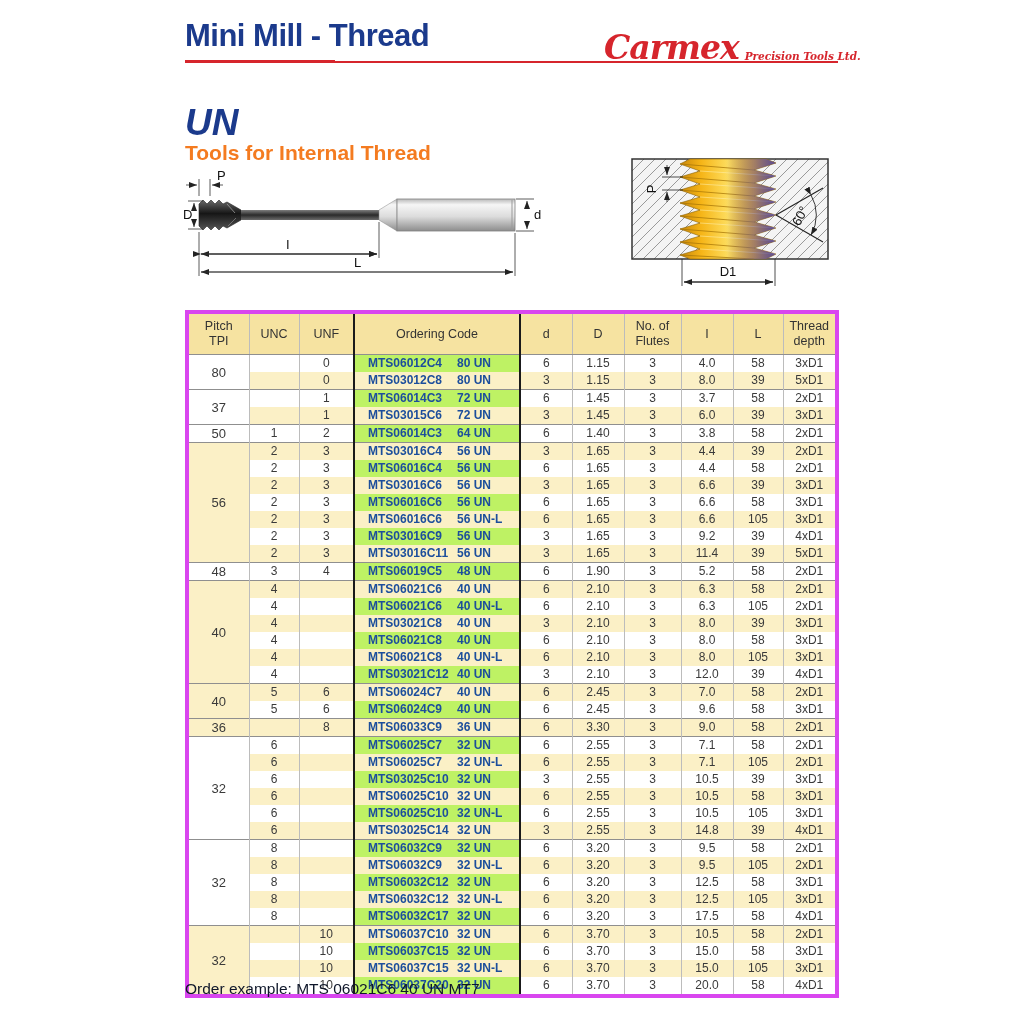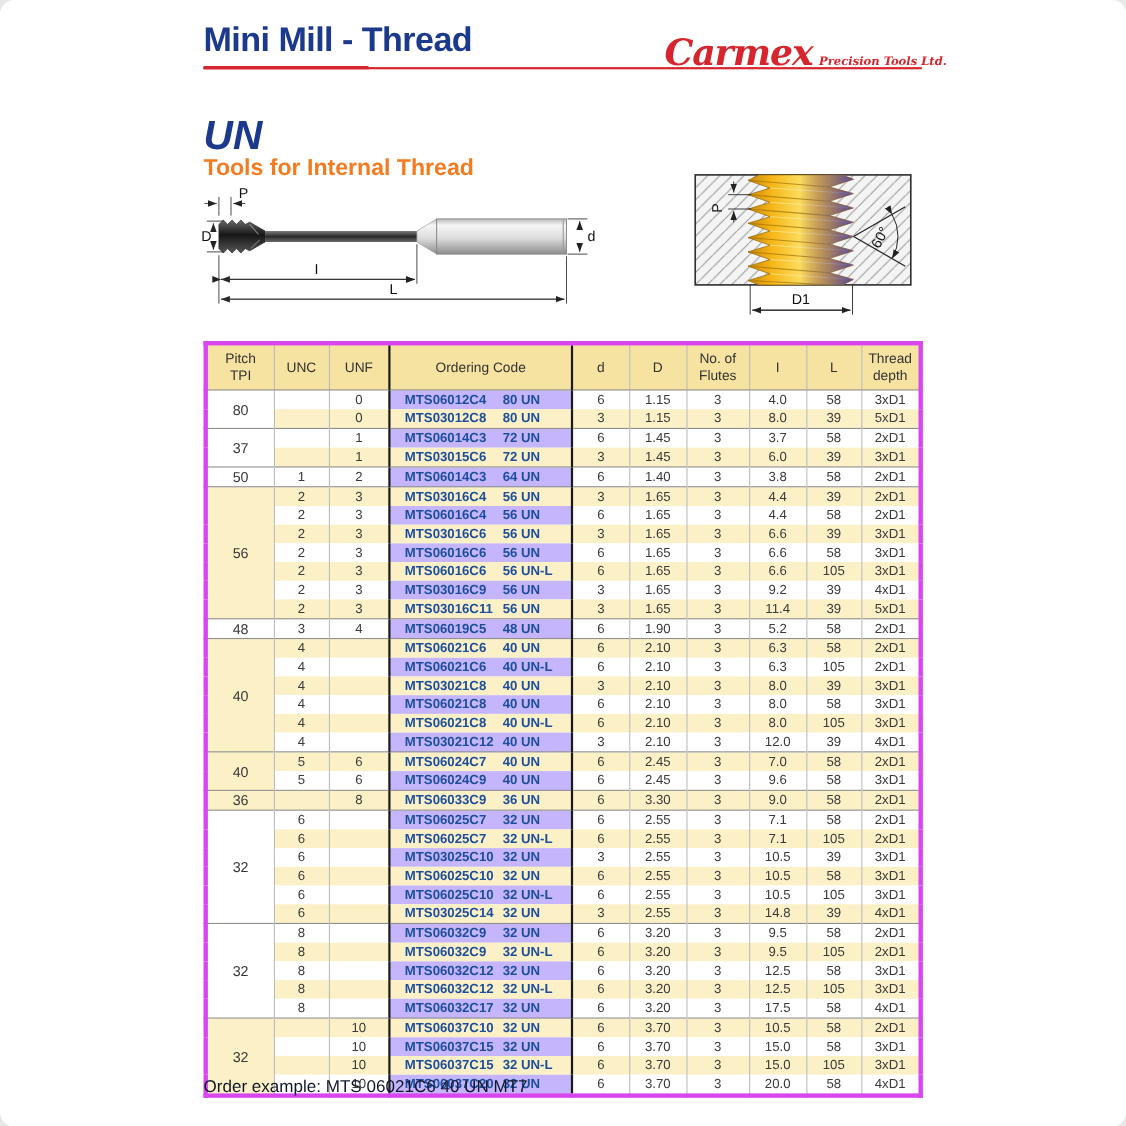--- a/index.html
+++ b/index.html
@@ -1,17 +1,17 @@
 <!DOCTYPE html>
 <html><head>
 <meta charset="utf-8">
 <style>
   html,body{margin:0;padding:0;background:#e8e8e8;}
   #page{position:relative;width:1024px;height:1024px;background:#ffffff;margin:0 auto;
-        font-family:"Liberation Sans","DejaVu Sans",sans-serif;overflow:hidden;border-radius:13px;}
+        font-family:"Liberation Sans","DejaVu Sans",sans-serif;overflow:hidden;}
 
   
   .title{position:absolute;left:185px;top:18px;font-size:31px;font-weight:bold;color:#1b3a8c;letter-spacing:-0.5px;}
   .rule{position:absolute;left:185px;top:61px;width:653px;height:2px;background:#d6252c;}
   .rule-thick{position:absolute;left:185px;top:60px;width:150px;height:3px;background:#d6252c;}
   .logo{position:absolute;left:600px;top:8px;width:240px;height:52px;display:flex;align-items:flex-start;margin-top:16px;}
   .brand-name{font-family:"DejaVu Serif","Liberation Serif",serif;font-style:italic;font-weight:bold;
               font-size:33px;color:#d6252c;line-height:48px;margin-left:4px;letter-spacing:-1px;}
   .brand-suffix{font-family:"DejaVu Serif","Liberation Serif",serif;font-style:italic;font-weight:bold;
               font-size:10.5px;color:#d6252c;margin-left:6px;margin-top:26px;white-space:nowrap;}
@@ -29,21 +29,21 @@
   .tbl-wrap{position:absolute;left:185px;top:310px;}
   table{border-collapse:collapse;table-layout:fixed;width:652px;border:4px solid #d946ef;}
   th,td{border-left:1px solid #bcbcbc;border-right:1px solid #bcbcbc;text-align:center;
         font-family:"Liberation Sans","DejaVu Sans",sans-serif;}
   th{background:#f6e3a1;font-weight:normal;font-size:12.5px;color:#333;height:38px;
      white-space:pre-line;line-height:1.2;padding:1px 0;border-bottom:1px solid #8f8f8f;}
   td{height:17px;line-height:17px;padding:0;font-size:12px;color:#3a3a3a;}
   tr.w td{background:#ffffff;}
   tr.y td{background:#fbf0c6;}
   td.pitch{background:#f5e2a0;font-size:13px;}
-  tr.w td.col-code{background:#c4b5fd;}
+  tr.w td.col-code{background:#bef264;}
   .col-code{border-left:2px solid #1a1a1a;border-right:2px solid #1a1a1a;}
   tr.gsep td{border-top:1px solid #8f8f8f;}
   td.col-code .cwrap{display:flex;justify-content:flex-start;padding-left:13px;
        color:#1c4e9c;font-weight:bold;font-size:12px;}
   td.col-code .codepart{min-width:89px;text-align:left;white-space:nowrap;}
   td.col-code .sizepart{text-align:left;white-space:nowrap;}
 
   
   .order-ex{position:absolute;left:185px;top:980px;font-size:15.5px;color:#0f172a;}
 </style>

